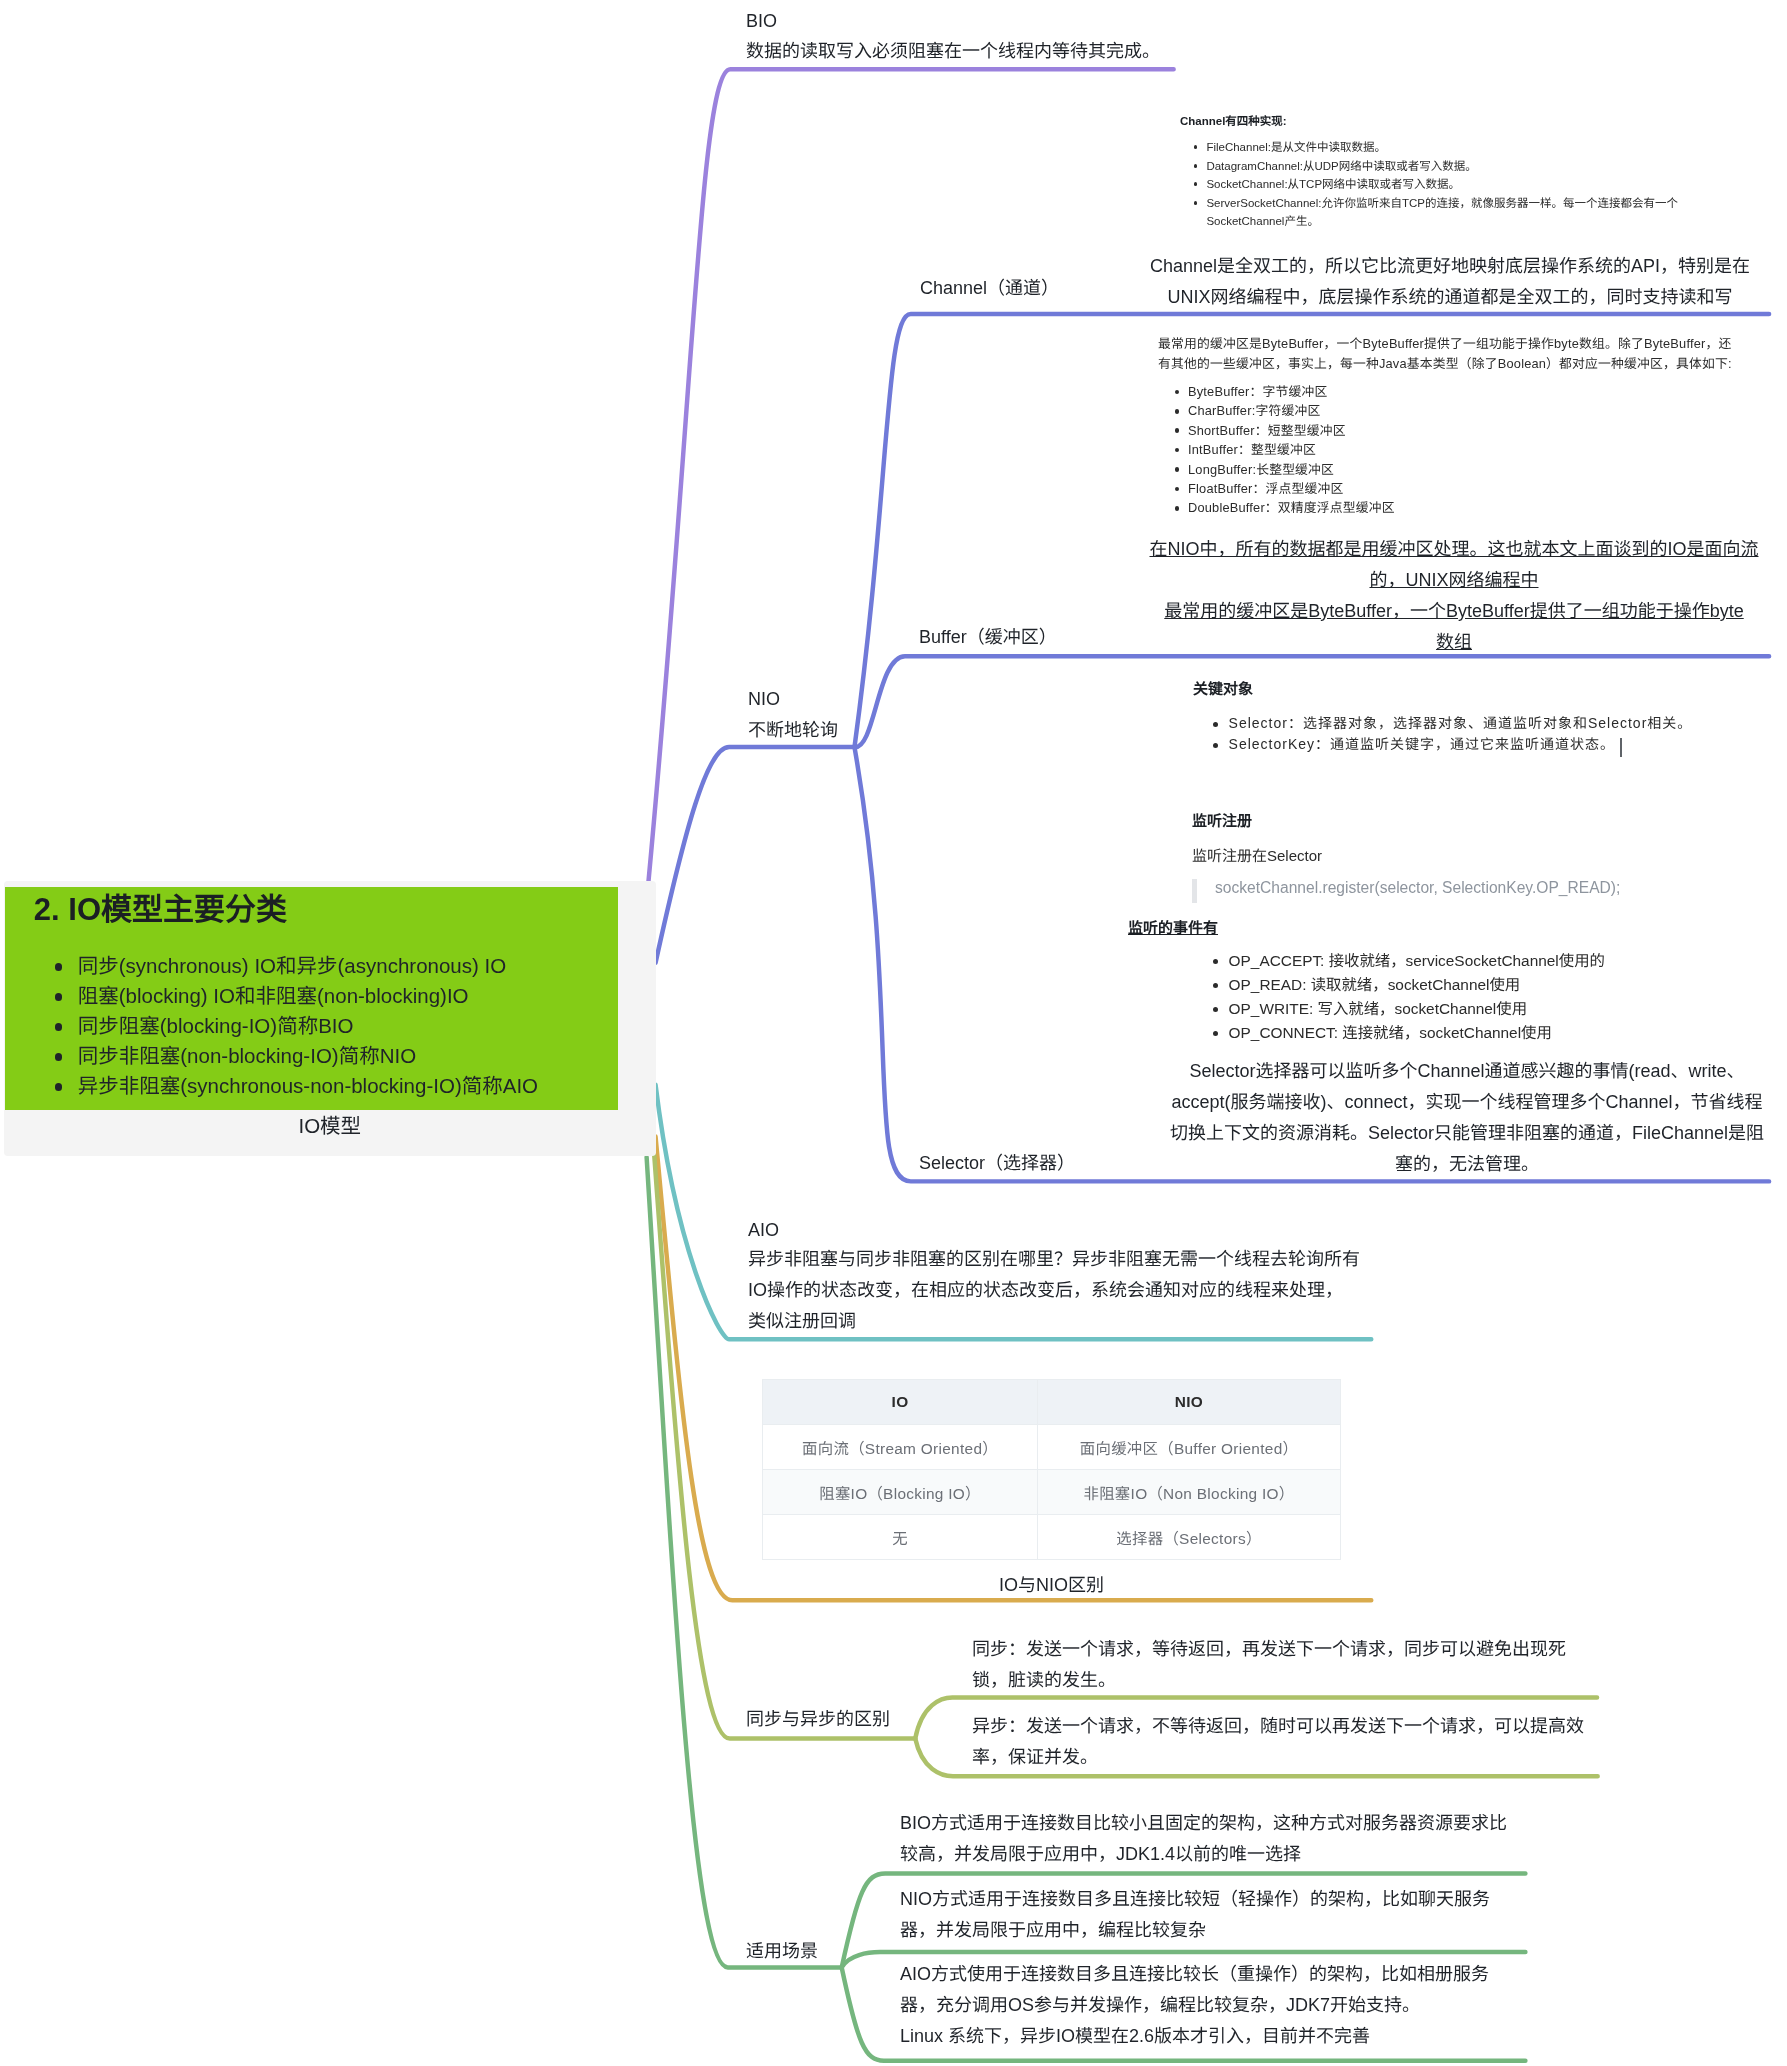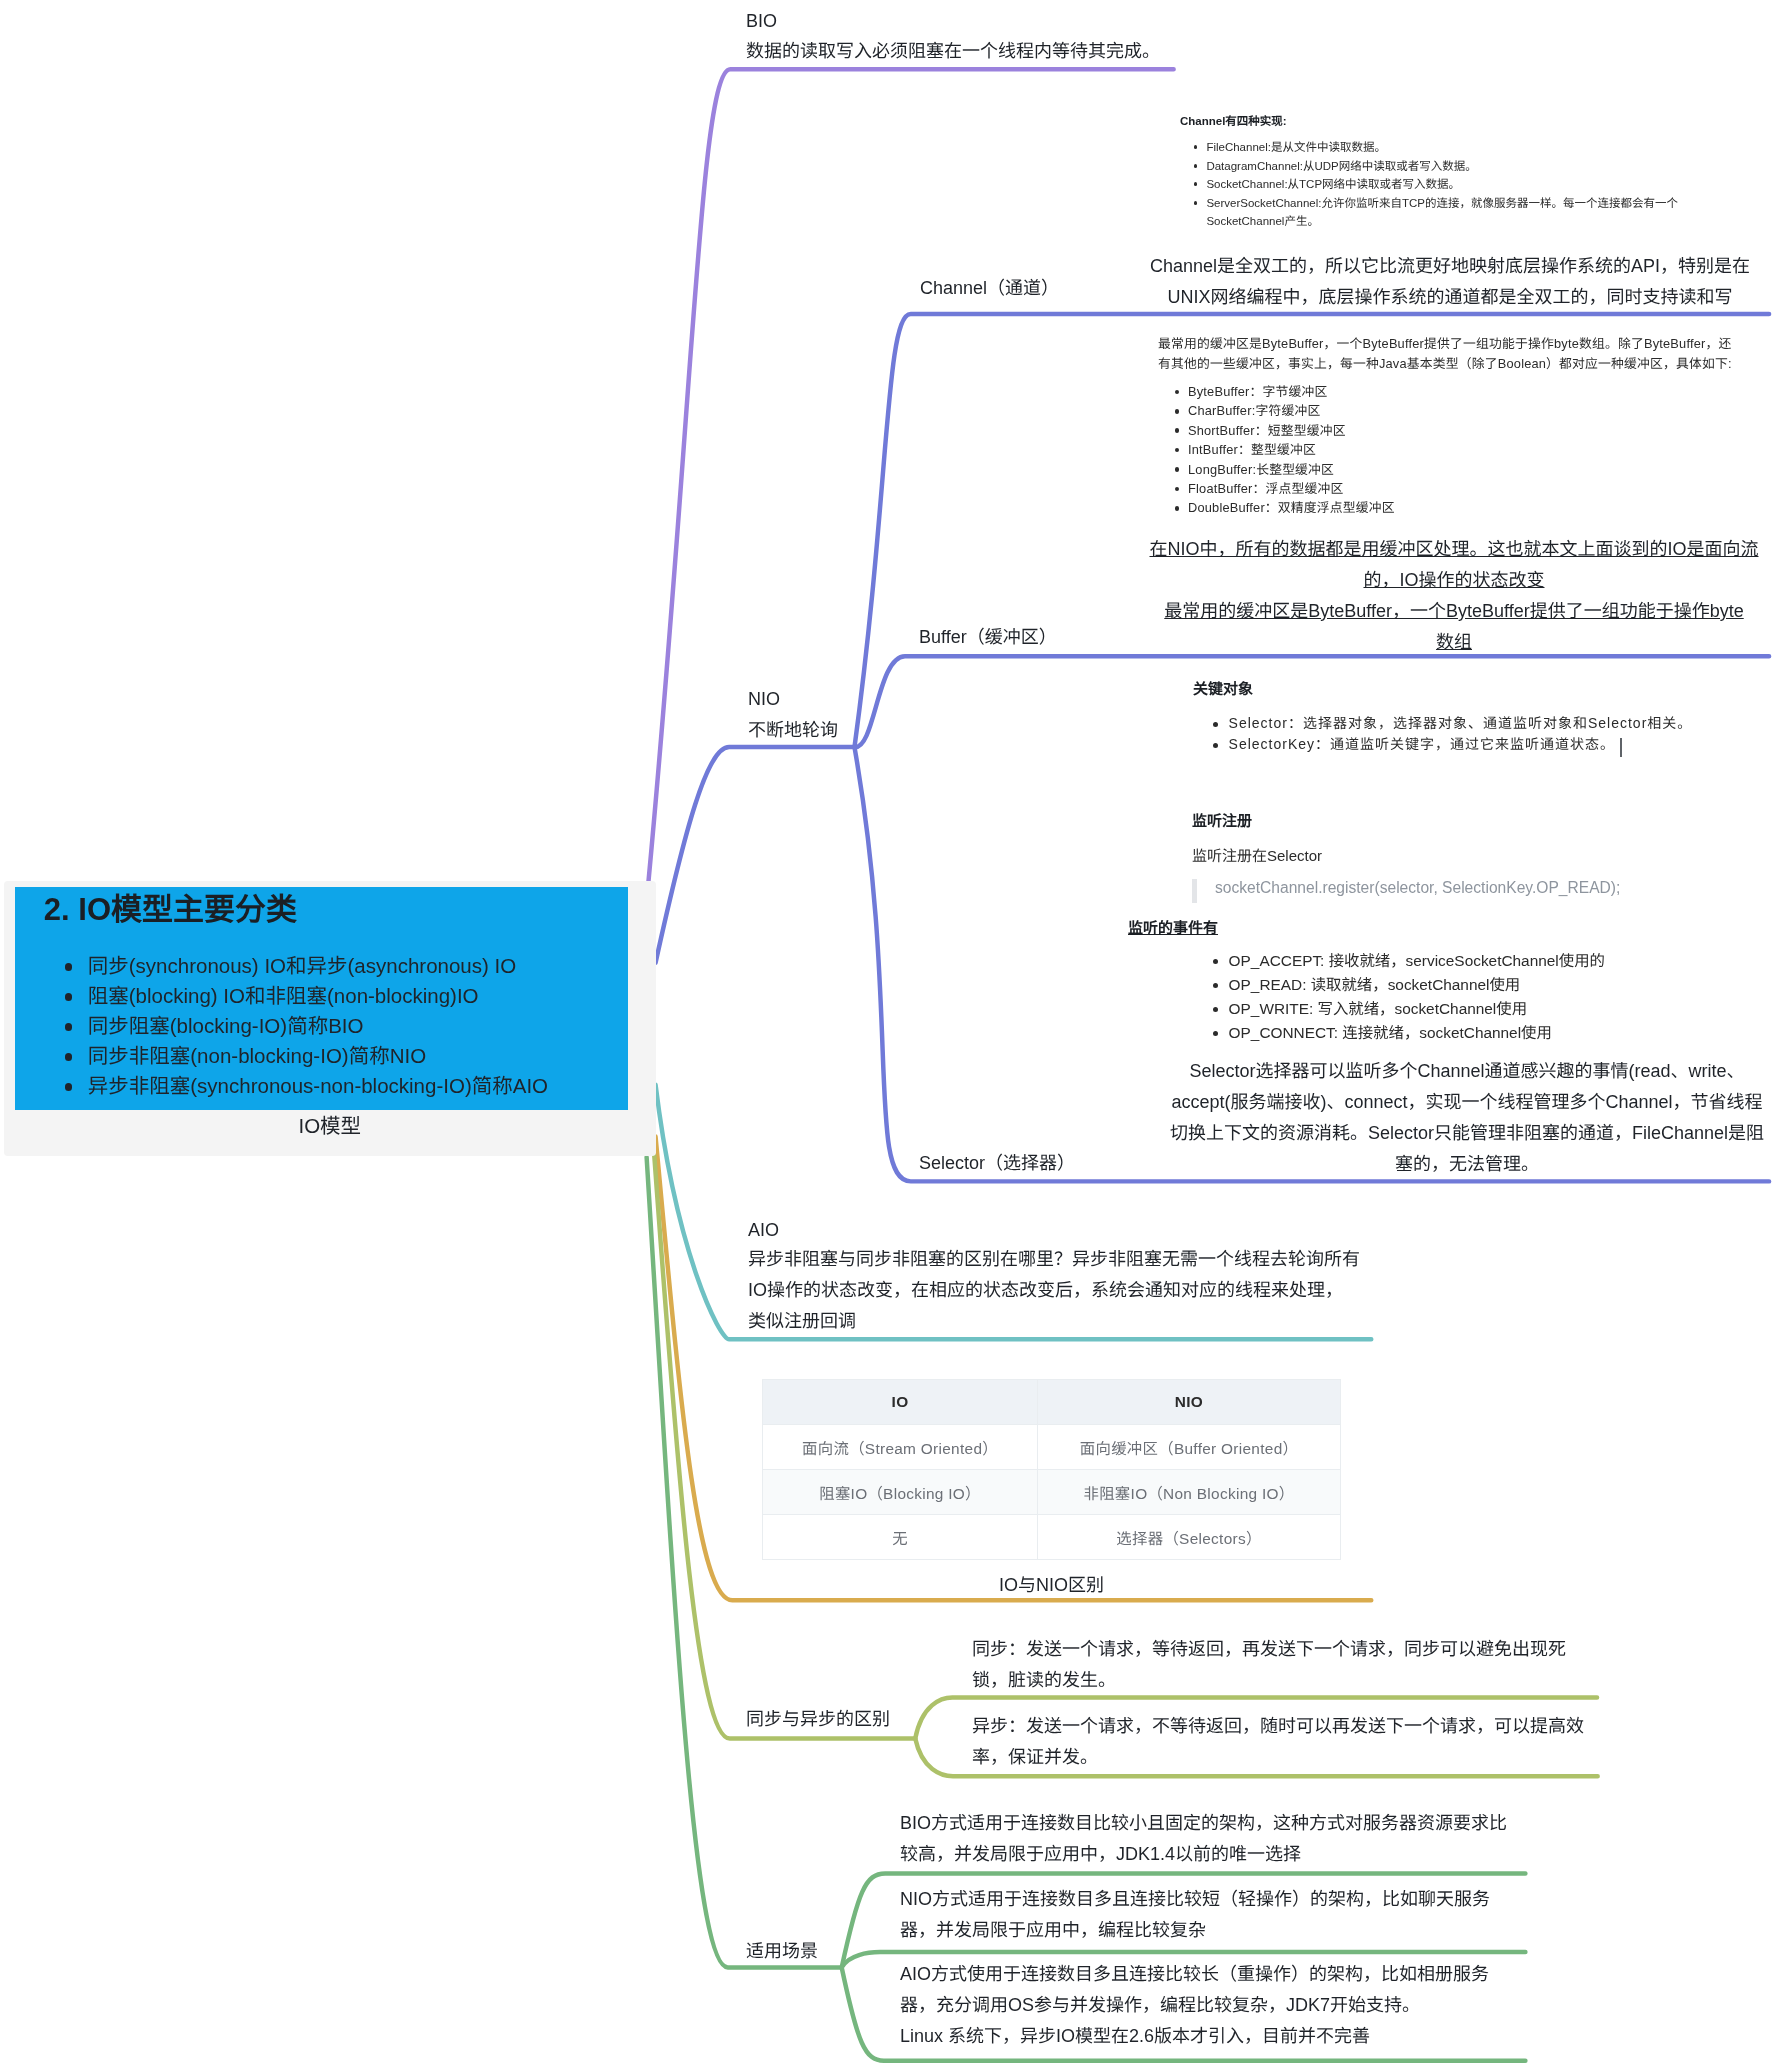--- a/index.html
+++ b/index.html
@@ -5,21 +5,21 @@
   html,body{margin:0;padding:0;background:#fff;}
   body{width:1787px;height:2066px;position:relative;overflow:hidden;
        font-family:"Liberation Sans",sans-serif;color:#1f2329;
        -webkit-font-smoothing:antialiased;}
   #stage{position:absolute;left:0;top:0;width:1787px;height:2066px;}
   svg.links{position:absolute;left:0;top:0;width:1787px;height:2066px;}
 
   
   #rootnode{position:absolute;left:3.8px;top:881px;width:652px;height:275px;
             background:#f4f4f4;border-radius:3.8px;}
-  #rootcard{position:absolute;left:11px;top:6.4px;width:613px;height:223px;background:#0ea5e9;text-decoration:underline;}
+  #rootcard{position:absolute;left:1px;top:6.4px;width:613px;height:223px;background:#84cc16;text-decoration:underline;}
   #roottitle{position:absolute;left:29px;top:4.5px;font-size:31px;font-weight:bold;
              color:#1b1f24;line-height:35px;}
   #rootlist{position:absolute;left:28px;top:64px;margin:0;padding:0;list-style:none;}
   #rootlist li{font-size:20.5px;line-height:30px;color:#1f2329;padding-left:45px;position:relative;}
   #rootlist li::before{content:"";position:absolute;left:22px;top:11.5px;width:7.7px;height:7.7px;
                        border-radius:50%;background:#1f2329;}
   #rootcaption{position:absolute;left:0;top:230px;width:652px;text-align:center;
                font-size:20.5px;color:#1f2329;line-height:30px;}
 
   
@@ -101,21 +101,21 @@
   <div class="blk lbl" id="bioLabel" style="left:746px;top:6.4px;">BIO</div>
   <div class="blk p28" id="bioText" style="left:746px;top:36px;"><div>数据的读取写入必须阻塞在一个线程内等待其完成。</div></div>
 
   <div class="blk p18 bold" style="left:1180px;top:112px;">Channel有四种实现:</div>
   <ul class="md p18 wrap blk" id="channelNoteList" style="left:1193px;top:138px;width:487px;"><li>FileChannel:是从文件中读取数据。</li><li>DatagramChannel:从UDP网络中读取或者写入数据。</li><li>SocketChannel:从TCP网络中读取或者写入数据。</li><li>ServerSocketChannel:允许你监听来自TCP的连接，就像服务器一样。每一个连接都会有一个SocketChannel产生。</li></ul>
   <div class="blk p28 c" id="channelText" style="left:1137px;top:251px;width:626px;"><div>Channel是全双工的，所以它比流更好地映射底层操作系统的API，特别是在</div><div>UNIX网络编程中，底层操作系统的通道都是全双工的，同时支持读和写</div></div>
   <div class="blk lbl" id="channelLabel" style="left:920px;top:273px;">Channel（通道）</div>
 
   <div class="blk p20" id="bufferNote" style="left:1158px;top:334px;"><div>最常用的缓冲区是ByteBuffer，一个ByteBuffer提供了一组功能于操作byte数组。除了ByteBuffer，还</div><div>有其他的一些缓冲区，事实上，每一种Java基本类型（除了Boolean）都对应一种缓冲区，具体如下:</div></div>
   <ul class="md p20 blk" id="bufferNoteList" style="left:1174px;top:382px;"><li>ByteBuffer：字节缓冲区</li><li>CharBuffer:字符缓冲区</li><li>ShortBuffer：短整型缓冲区</li><li>IntBuffer：整型缓冲区</li><li>LongBuffer:长整型缓冲区</li><li>FloatBuffer：浮点型缓冲区</li><li>DoubleBuffer：双精度浮点型缓冲区</li></ul>
-  <div class="blk p28 c" id="bufferText" style="left:1141px;top:534px;width:626px;text-decoration:underline;"><div>在NIO中，所有的数据都是用缓冲区处理。这也就本文上面谈到的IO是面向流</div><div>的，IO操作的状态改变</div><div>最常用的缓冲区是ByteBuffer，一个ByteBuffer提供了一组功能于操作byte</div><div>数组</div></div>
+  <div class="blk p28 c" id="bufferText" style="left:1141px;top:534px;width:626px;text-decoration:underline;"><div>在NIO中，所有的数据都是用缓冲区处理。这也就本文上面谈到的IO是面向流</div><div>的，UNIX网络编程中</div><div>最常用的缓冲区是ByteBuffer，一个ByteBuffer提供了一组功能于操作byte</div><div>数组</div></div>
   <div class="blk lbl" id="bufferLabel" style="left:919px;top:622px;">Buffer（缓冲区）</div>
 
   <div class="blk lbl" id="nioLabel" style="left:748px;top:684px;">NIO</div>
   <div class="blk p28" id="nioNote" style="left:748px;top:715px;">不断地轮询</div>
 
   <div class="blk p23 bold" style="left:1193px;top:677px;">关键对象</div>
   <ul class="md p22s blk" id="selKeyList" style="left:1212px;top:713px;"><li>Selector：选择器对象，选择器对象、通道监听对象和Selector相关。</li><li>SelectorKey：通道监听关键字，通过它来监听通道状态。</li></ul>
   <div class="caret" style="left:1620px;top:738px;height:19px;"></div>
 
   <div class="blk p23 bold" style="left:1192px;top:809px;">监听注册</div>

